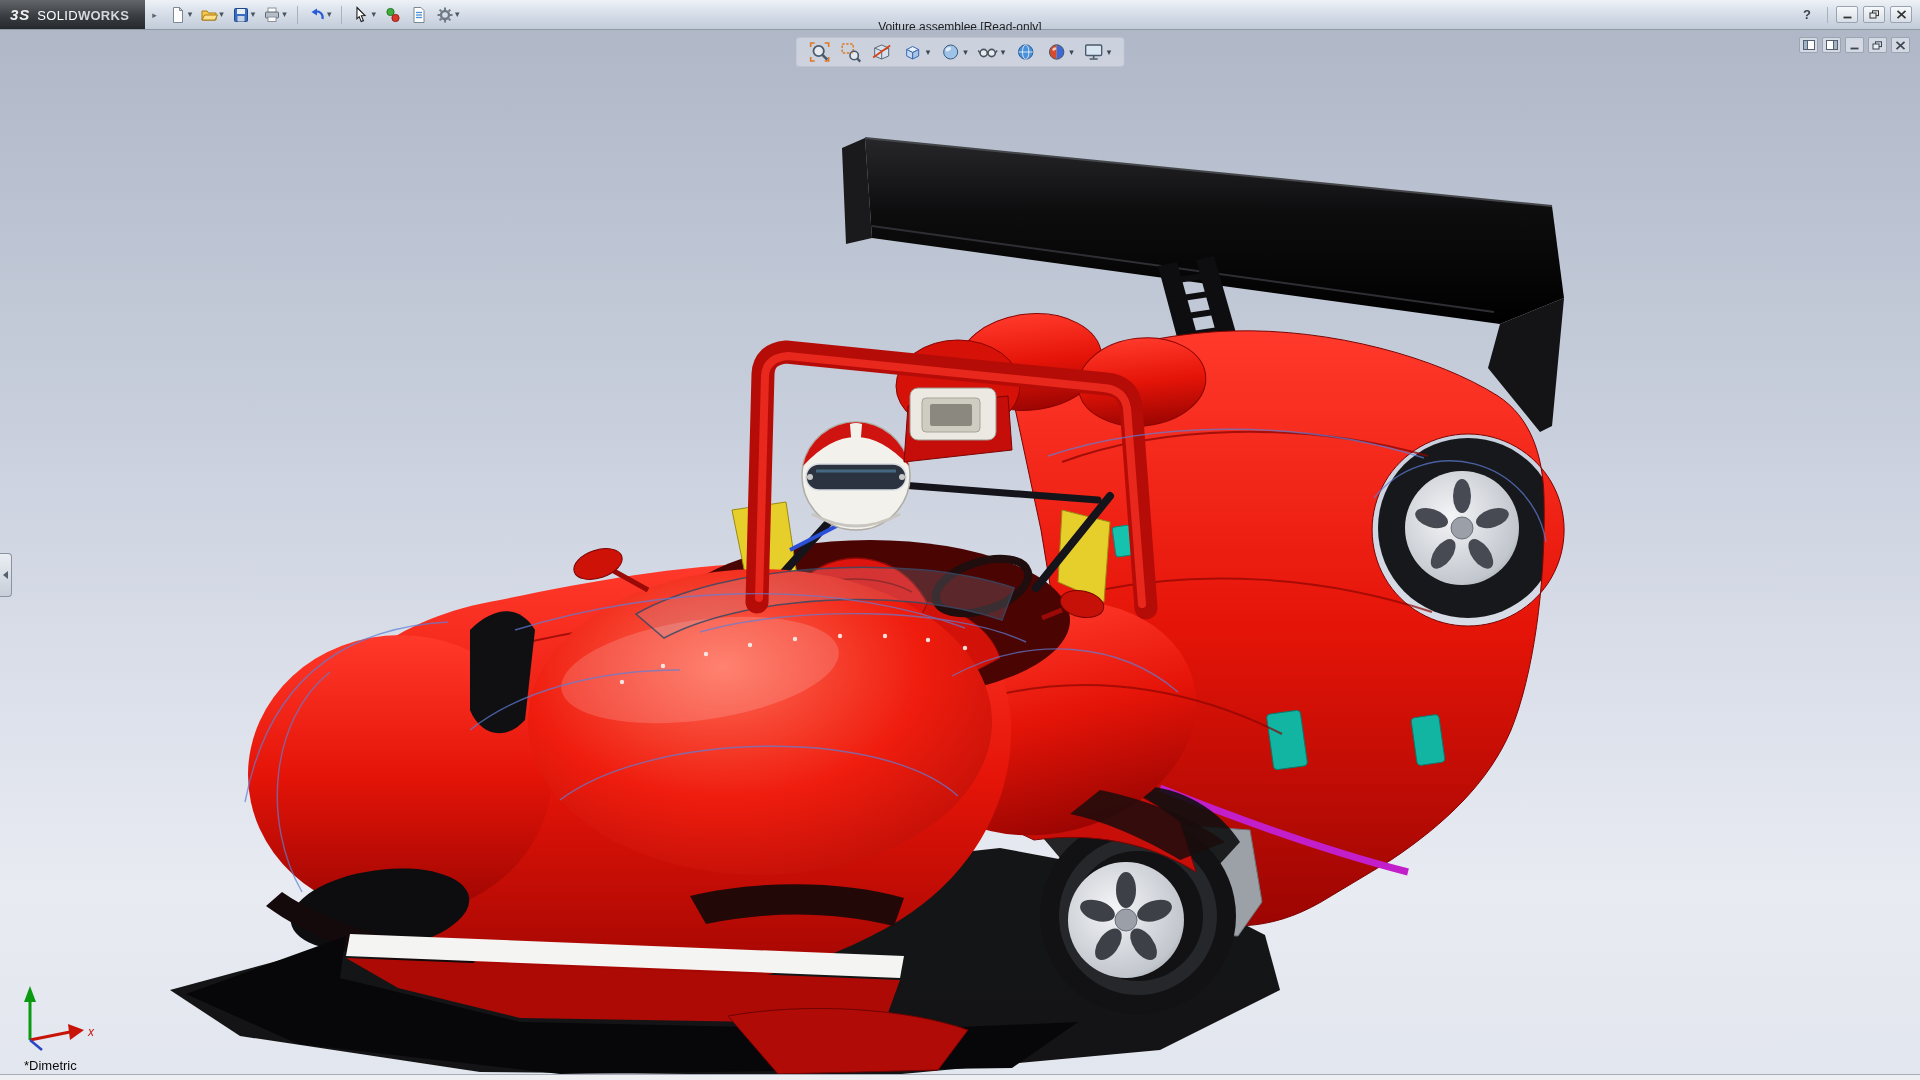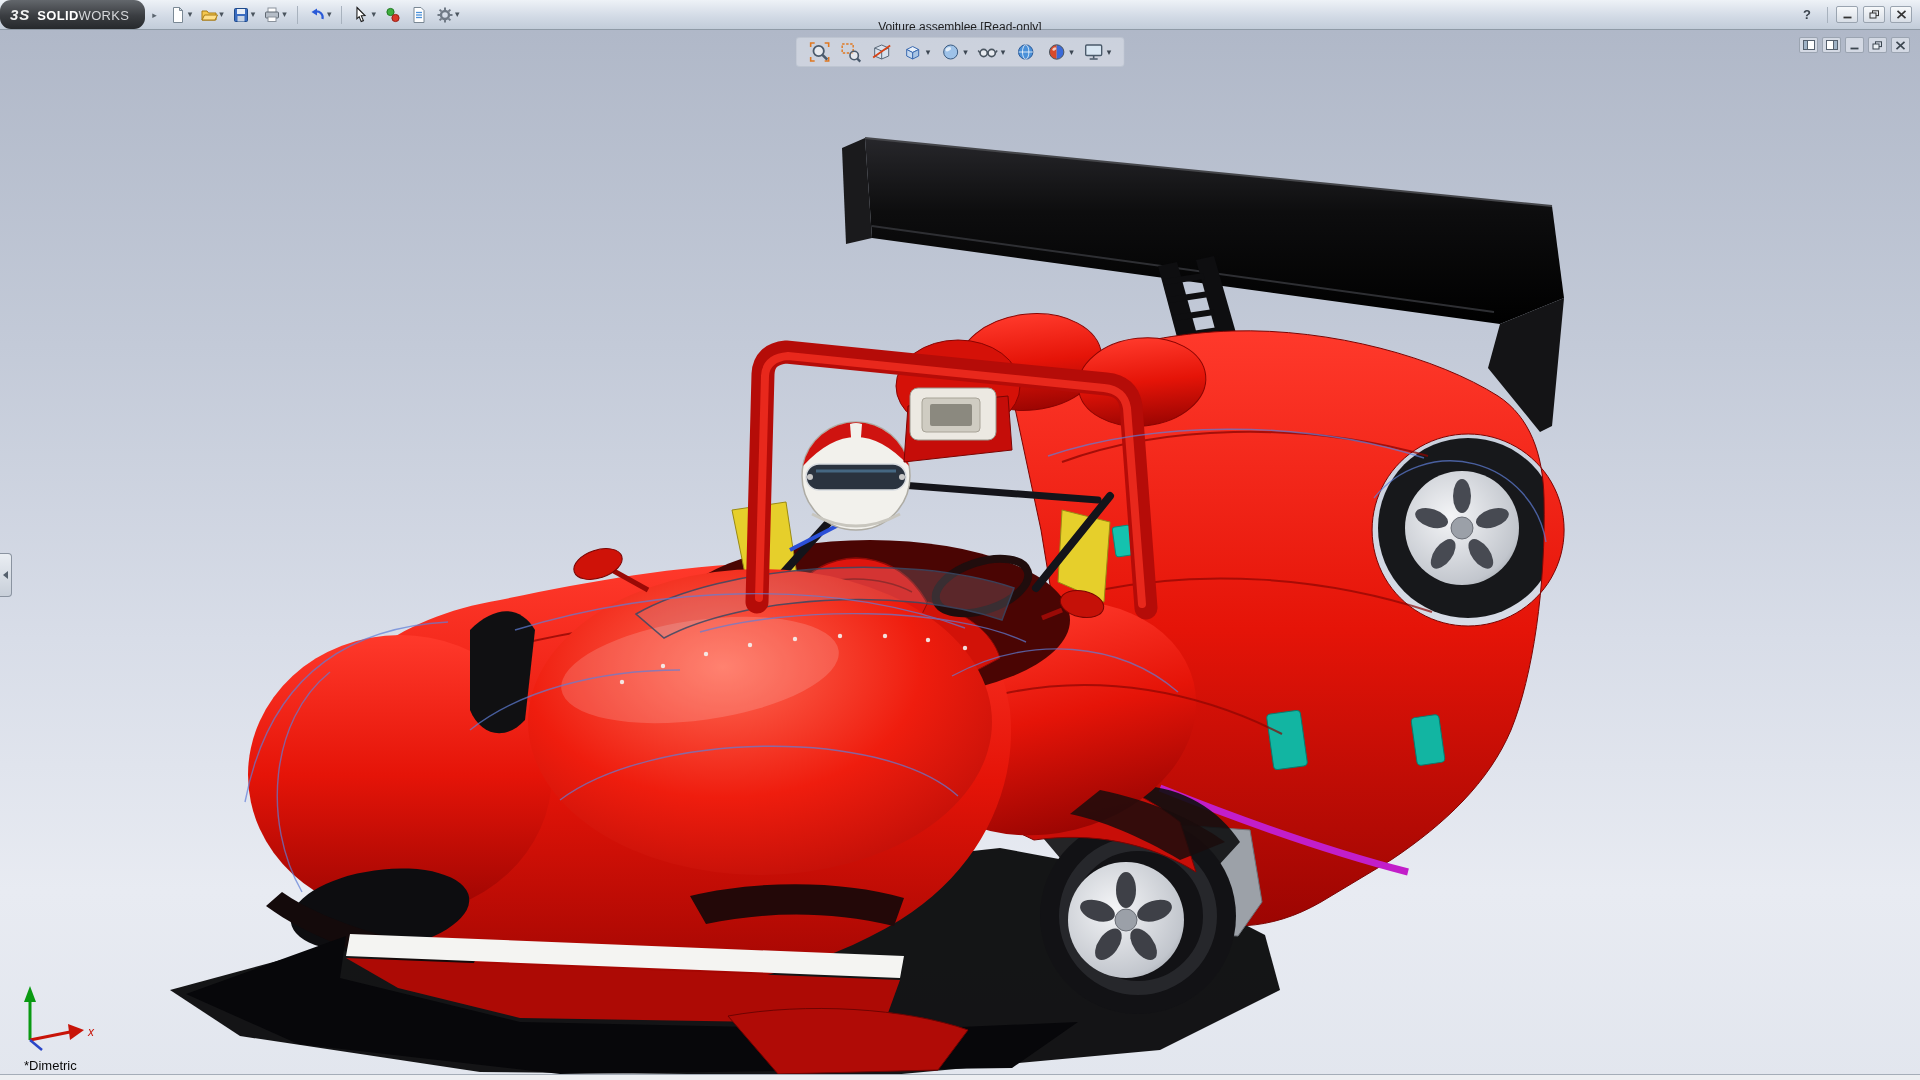--- a/index.html
+++ b/index.html
@@ -1,23 +1,23 @@
 <!DOCTYPE html>
 <html><head>
 <meta charset="utf-8">
 <style>
   *{margin:0;padding:0;box-sizing:border-box;}
   html,body{width:1920px;height:1080px;overflow:hidden;font-family:"Liberation Sans",sans-serif;background:#cfd6e0;}
 
   
   .titlebar{height:30px;background:linear-gradient(#eef2f7,#d3dbe6 55%,#c2ccd9);border-bottom:1px solid #8f9aa6;display:flex;align-items:center;position:relative;}
-  .brand{height:100%;display:flex;align-items:center;gap:7px;padding:0 16px 0 10px;background:linear-gradient(#63676c,#3a3d41 55%,#26292c);color:#fff;flex:0 0 auto;border-radius:11px;}
+  .brand{height:100%;display:flex;align-items:center;gap:7px;padding:0 16px 0 10px;background:linear-gradient(#63676c,#3a3d41 55%,#26292c);color:#fff;flex:0 0 auto;}
   .logo3s{font-size:15px;font-weight:bold;font-style:italic;color:#f2f2f2;letter-spacing:1px;}
-  .brand-solid{font-weight:bold;font-size:13px;letter-spacing:.3px;color:#ffffff;}
-  .brand-works{font-weight:normal;font-size:13px;color:#d5d7da;letter-spacing:.3px;}
+  .brand-solid{font-weight:normal;font-size:13px;letter-spacing:.3px;color:#ffffff;}
+  .brand-works{font-weight:bold;font-size:13px;color:#d5d7da;letter-spacing:.3px;}
   .menu-chevron{font-size:9px;color:#5a646e;margin:0 5px 0 7px;}
   .toolbar{display:flex;align-items:center;gap:2px;margin-left:4px;}
   .tb-btn{display:flex;align-items:center;height:24px;padding:2px 3px;border-radius:3px;}
   .tb-caret{font-size:9px;color:#4a545e;margin-left:1px;line-height:1;}
   .tb-sep{width:1px;height:18px;background:#a8b2be;margin:0 5px;}
   .titlebar-title{position:absolute;left:50%;transform:translateX(-50%);font-size:12px;color:#1d1d1f;white-space:nowrap;margin-top:24px;}
   .win-controls{margin-left:auto;display:flex;align-items:center;gap:5px;padding-right:8px;}
   .help-btn{font-size:13px;font-weight:bold;color:#3a434d;padding:0 8px;}
   .wc-sep{width:1px;height:16px;background:#a8b2be;margin:0 3px;}
   .wc-btn{width:22px;height:17px;display:flex;align-items:center;justify-content:center;border:1px solid #9aa4b0;border-radius:2px;background:linear-gradient(#f7f9fb,#d8dee6);}

